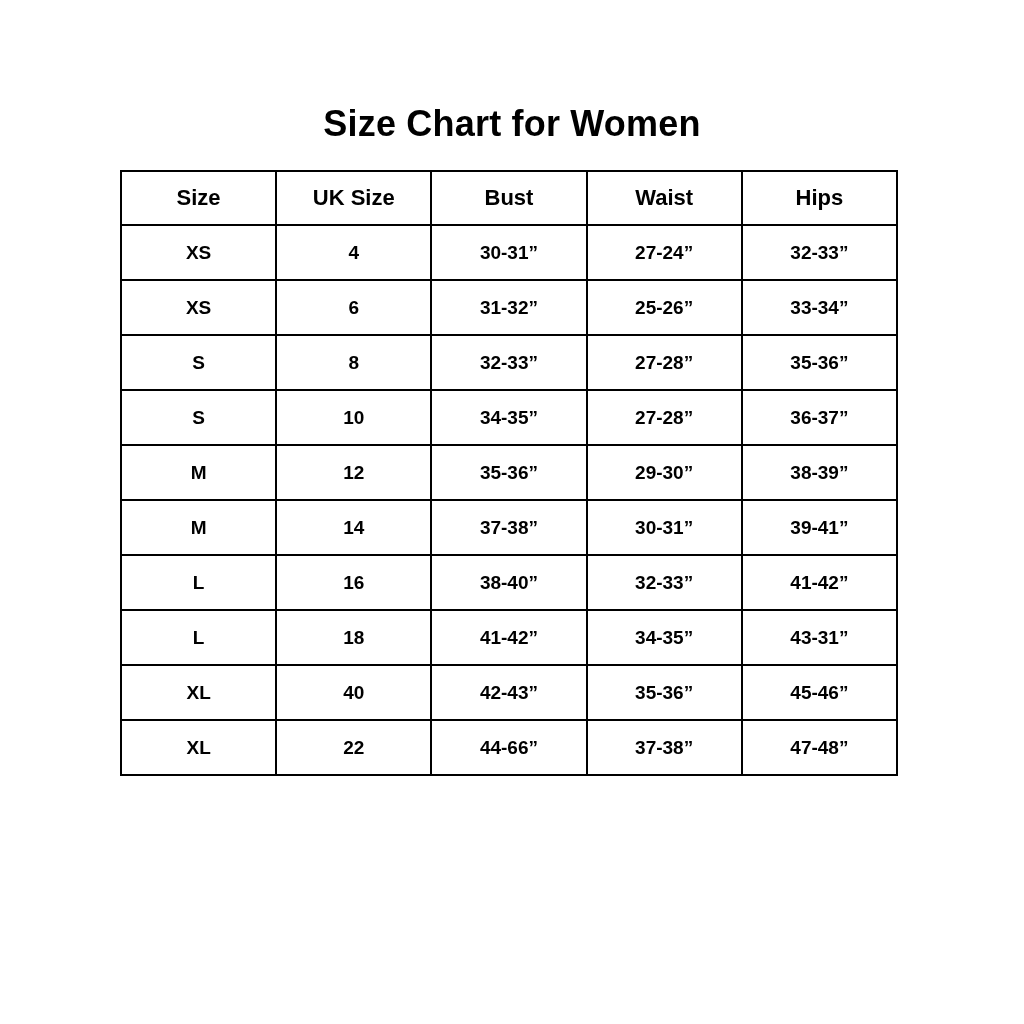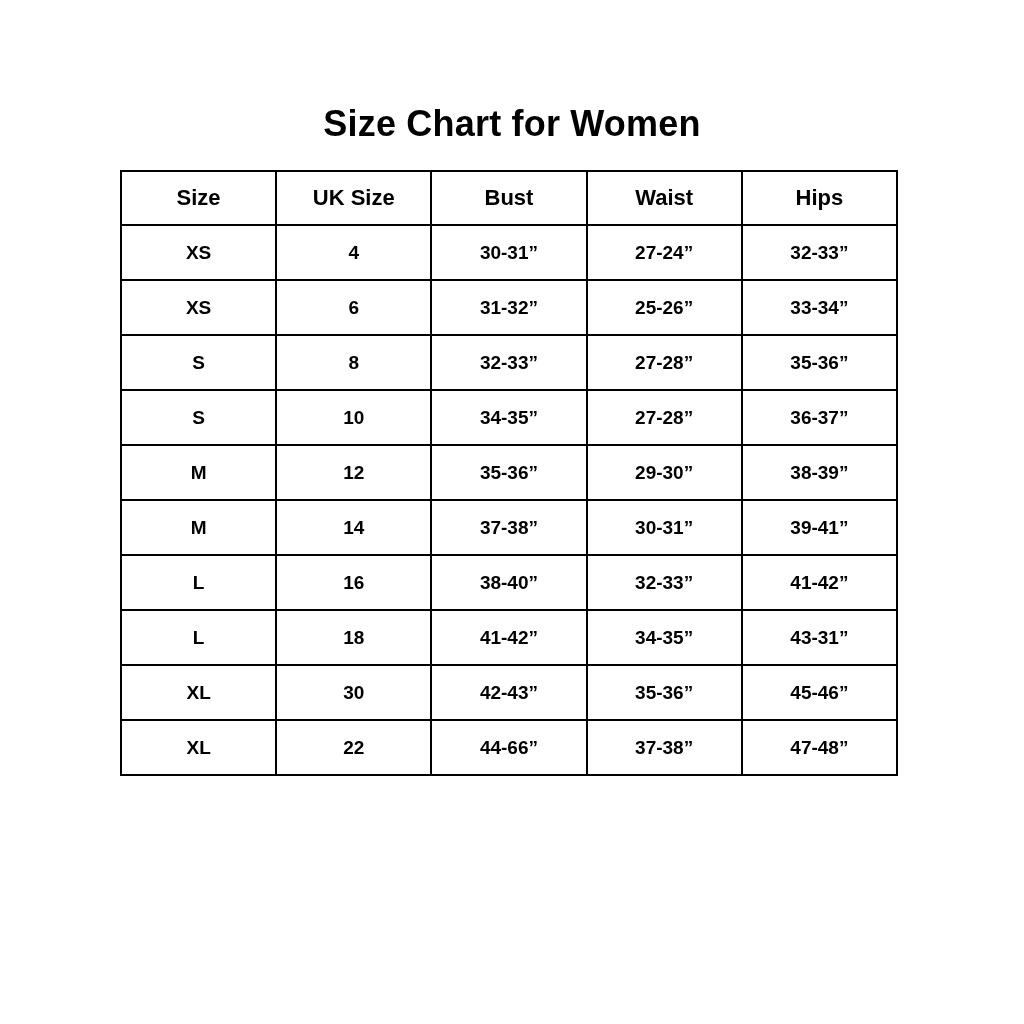--- a/index.html
+++ b/index.html
@@ -124,21 +124,21 @@
       </tr>
       <tr>
         <td>L</td>
         <td>18</td>
         <td>41-42”</td>
         <td>34-35”</td>
         <td>43-31”</td>
       </tr>
       <tr>
         <td>XL</td>
-        <td>30</td>
+        <td>40</td>
         <td>42-43”</td>
         <td>35-36”</td>
         <td>45-46”</td>
       </tr>
       <tr>
         <td>XL</td>
         <td>22</td>
         <td>44-66”</td>
         <td>37-38”</td>
         <td>47-48”</td>

